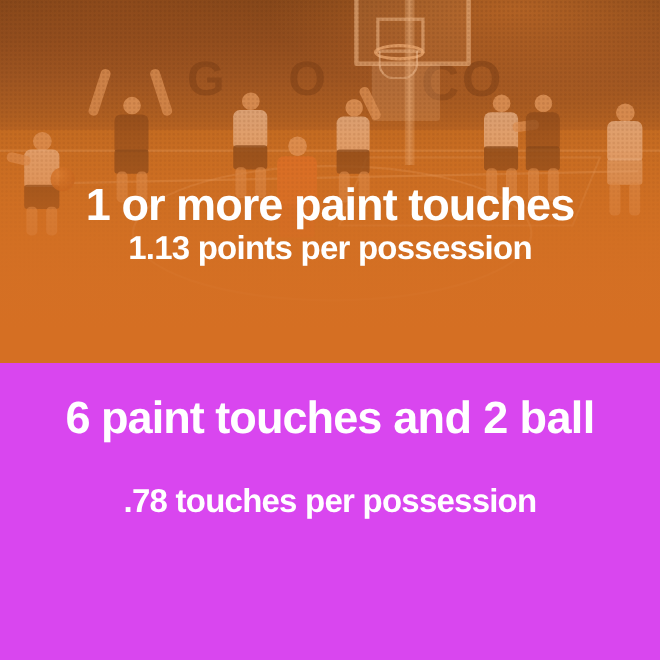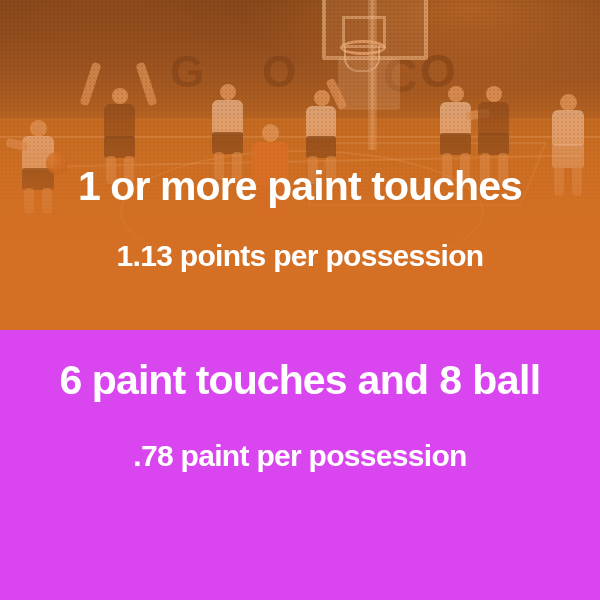--- a/index.html
+++ b/index.html
@@ -237,21 +237,21 @@
   .subline {
     margin: 0;
     padding: 0 10px;
     font-family: "Liberation Sans", sans-serif;
     font-size: 30px;
     font-weight: 600;
     line-height: 1.15;
     letter-spacing: -0.7px;
     color: #ffffff;
   }
-  .stat-block.first  .subline { margin-top: 30px; }
+  .stat-block.first  .subline { }
   .stat-block.second .subline { margin-top: 36px; }
 </style>
 </head>
 <body>
 
 <div class="graphic">
 
   <div class="photo-layer">
 
     <div class="gym-wall"></div>
@@ -352,18 +352,18 @@
   </div>
 
   <div class="content">
 
     <div class="stat-block first">
       <p class="headline"><span>1 or more paint touches</span></p>
       <p class="subline">1.13 points per possession</p>
     </div>
 
     <div class="stat-block second">
-      <p class="headline"><span>6 paint touches</span><span class="light"> and 8 ball</span><br></p>
-      <p class="subline">.78 paint per possession</p>
+      <p class="headline"><span>6 paint touches</span><span class="light"> and 2 ball</span><br></p>
+      <p class="subline">.78 touches per possession</p>
     </div>
 
   </div>
 </div>
 
 </body></html>

